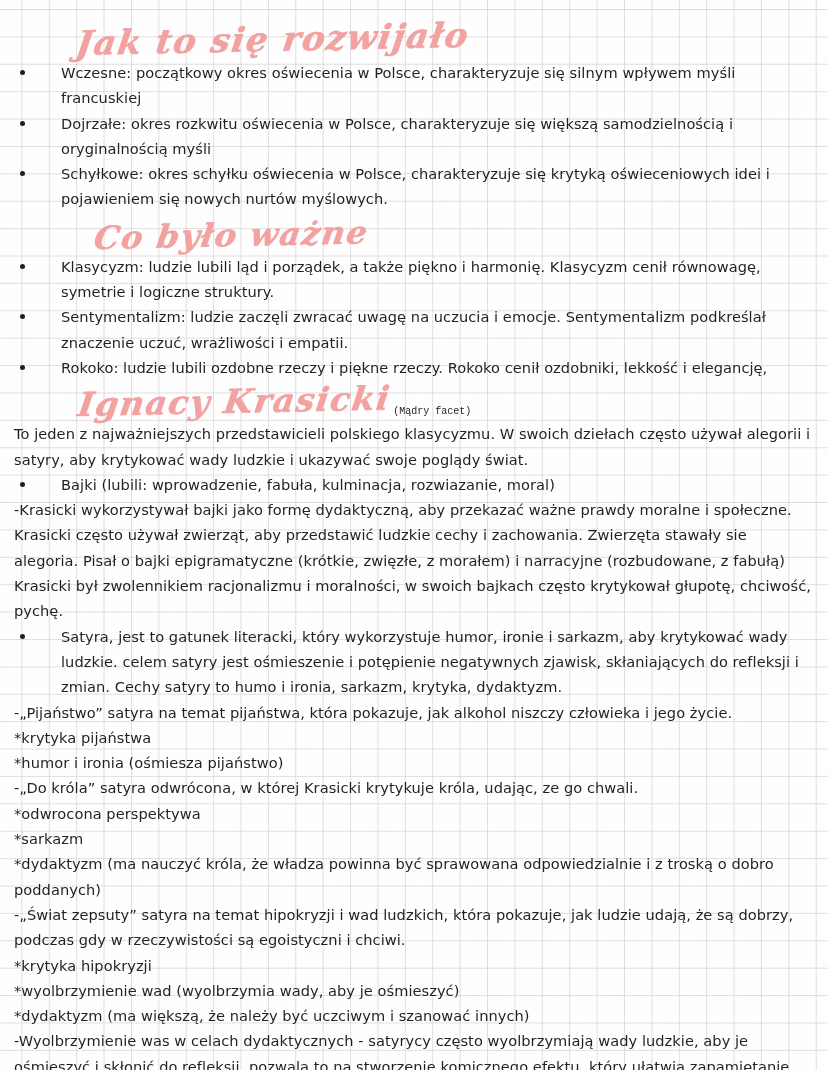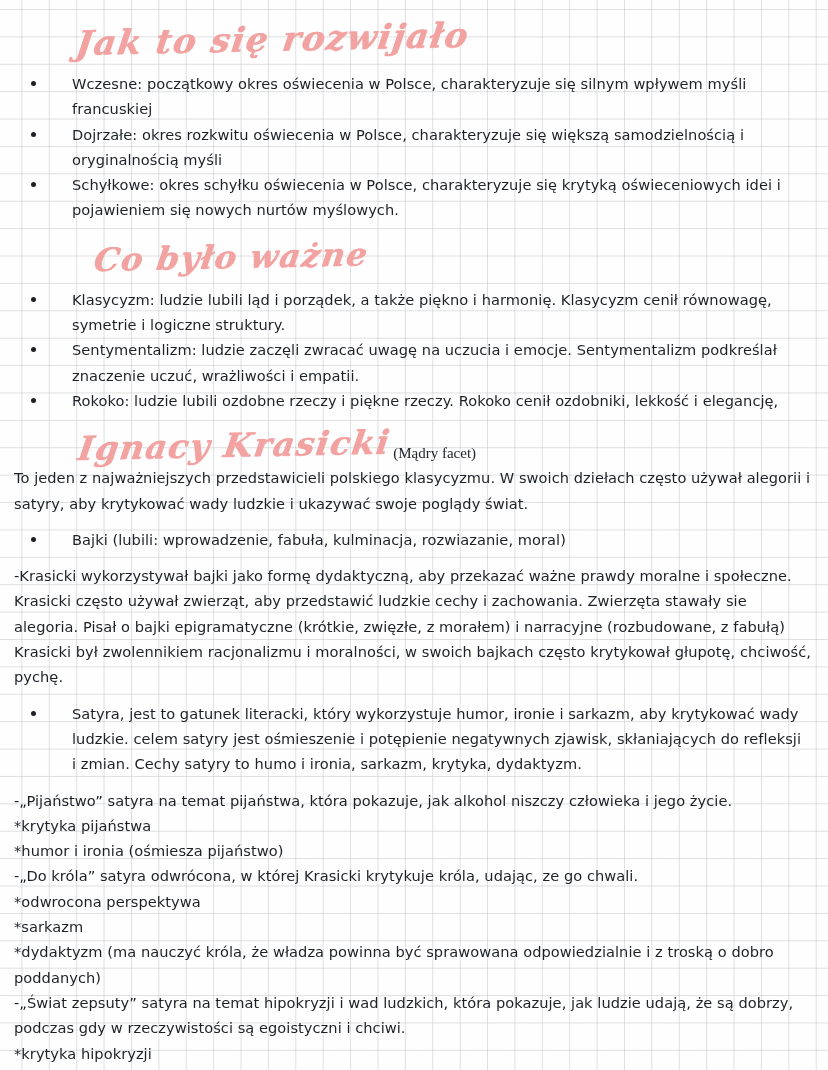--- a/index.html
+++ b/index.html
@@ -55,45 +55,45 @@
   }
   .heading-row {
     display: block;
     line-height: 1;
   }
   #h-jak { margin: 26px 0 0 60px; font-size: 34px; }
   #h-co  { margin: 10px 0 0 78px; font-size: 32px; }
   #h-ign { margin: 8px 0 0 62px;  font-size: 33px; }
 
   .heading-suffix {
-    font-family: Liberation Serif, serif;
+    font-family: Liberation Mono, monospace;
     font-style: normal;
     font-weight: 400;
     color: #20242a;
-    font-size: 15px;
+    font-size: 10px;
     letter-spacing: 0;
     vertical-align: baseline;
     margin-left: 6px;
     position: relative;
     top: -2px;
     display: inline-block;
   }
 
   
   .body-text {
     color: #1d2127;
     font-size: 14.6px;
     line-height: 25.3px;
     letter-spacing: 0.05px;
     margin: 0;
   }
 
   ul.bullets {
     list-style: none;
-    margin: 11px;
+    margin: 0;
     padding: 0;
   }
   ul.bullets > li {
     position: relative;
     padding-left: 47px;
     margin: 0;
   }
   ul.bullets > li::before {
     content: "";
     position: absolute;
@@ -172,18 +172,19 @@
     <p class="body-text plain-line">*krytyka pijaństwa</p>
     <p class="body-text plain-line">*humor i ironia (ośmiesza pijaństwo)</p>
 
     <p class="body-text plain-line">-„Do króla” satyra odwrócona, w której Krasicki krytykuje króla, udając, ze go chwali.</p>
     <p class="body-text plain-line">*odwrocona perspektywa</p>
     <p class="body-text plain-line">*sarkazm</p>
     <p class="body-text plain-line">*dydaktyzm (ma nauczyć króla, że władza powinna być sprawowana odpowiedzialnie i z troską o dobro poddanych)</p>
 
     <p class="body-text plain-line">-„Świat zepsuty” satyra na temat hipokryzji i wad ludzkich, która pokazuje, jak ludzie udają, że są dobrzy, podczas gdy w rzeczywistości są egoistyczni i chciwi.</p>
     <p class="body-text plain-line">*krytyka hipokryzji</p>
+    <p class="body-text plain-line">*wyolbrzymienie wad (wyolbrzymia wady, aby je ośmieszyć)</p>
     <p class="body-text plain-line">*dydaktyzm (ma większą, że należy być uczciwym i szanować innych)</p>
 
     <p class="body-text plain-line">-Wyolbrzymienie was w celach dydaktycznych - satyrycy często wyolbrzymiają wady ludzkie, aby je ośmieszyć i skłonić do refleksji, pozwala to na stworzenie komicznego efektu, który ułatwia zapamiętanie morału.</p>
 
   </div>
 </div>
 
 </body></html>

